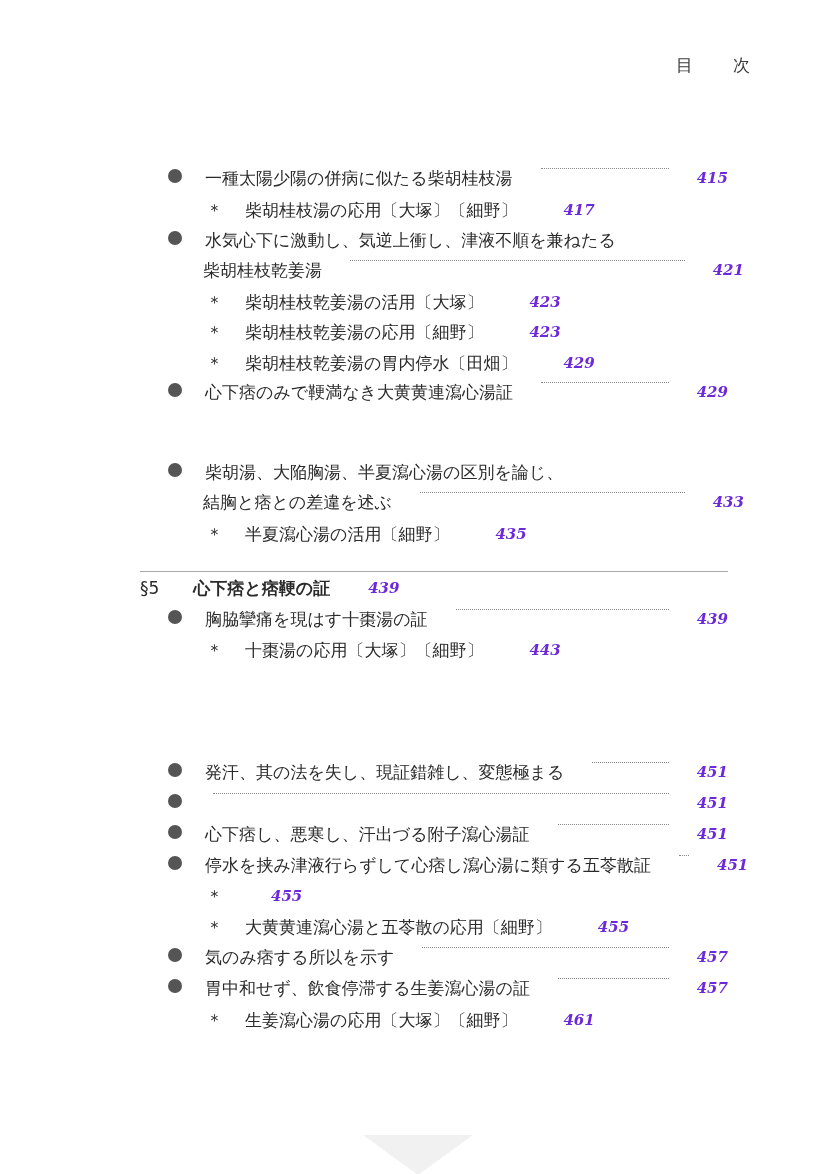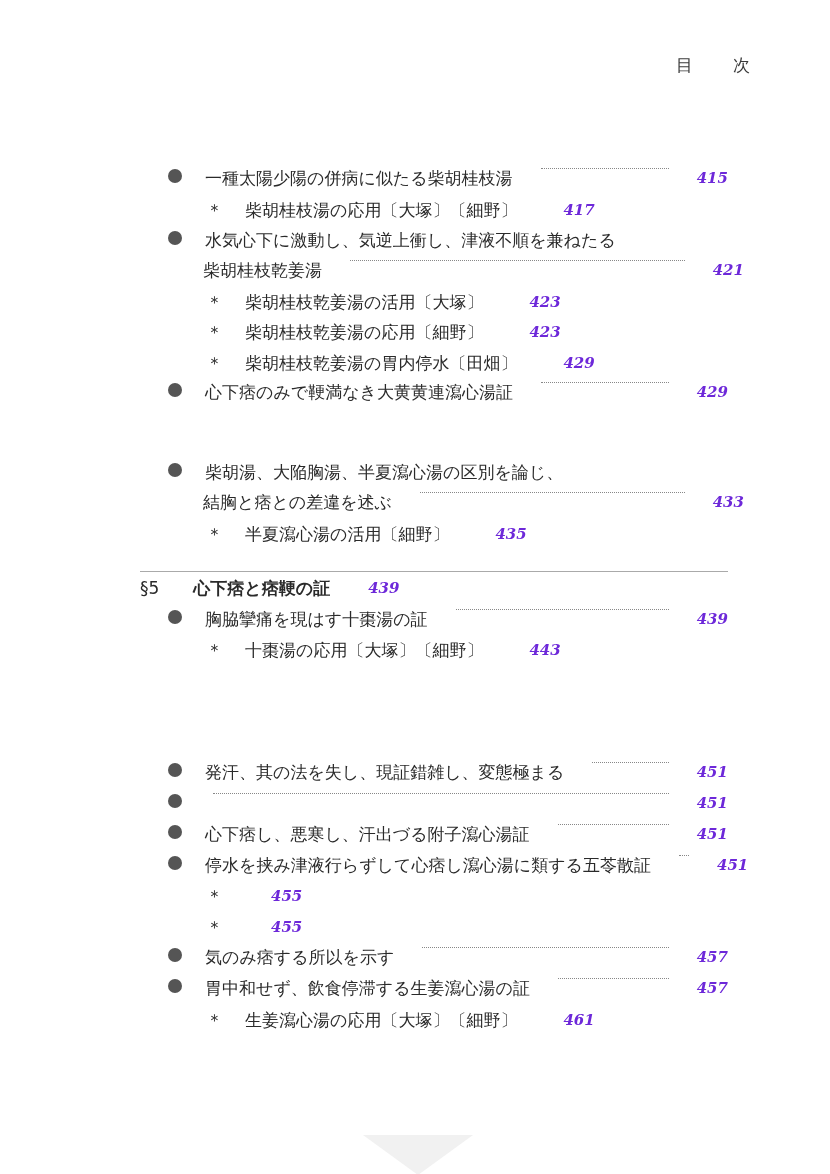--- a/index.html
+++ b/index.html
@@ -188,20 +188,21 @@
     <span class="page">451</span>
   </div>
 
   <div class="row sub" style="top:886px">
     <span class="star">＊</span>
     <span class="page">455</span>
   </div>
 
   <div class="row sub" style="top:917px">
     <span class="star">＊</span>
+    <span>大黄黄連瀉心湯と五苓散の応用〔細野〕</span>
     <span class="page">455</span>
   </div>
 
   <div class="row main" style="top:947px">
     <span class="bullet"></span>
     <span>気のみ痞する所以を示す</span>
     <span class="leader"></span>
     <span class="page">457</span>
   </div>
 

